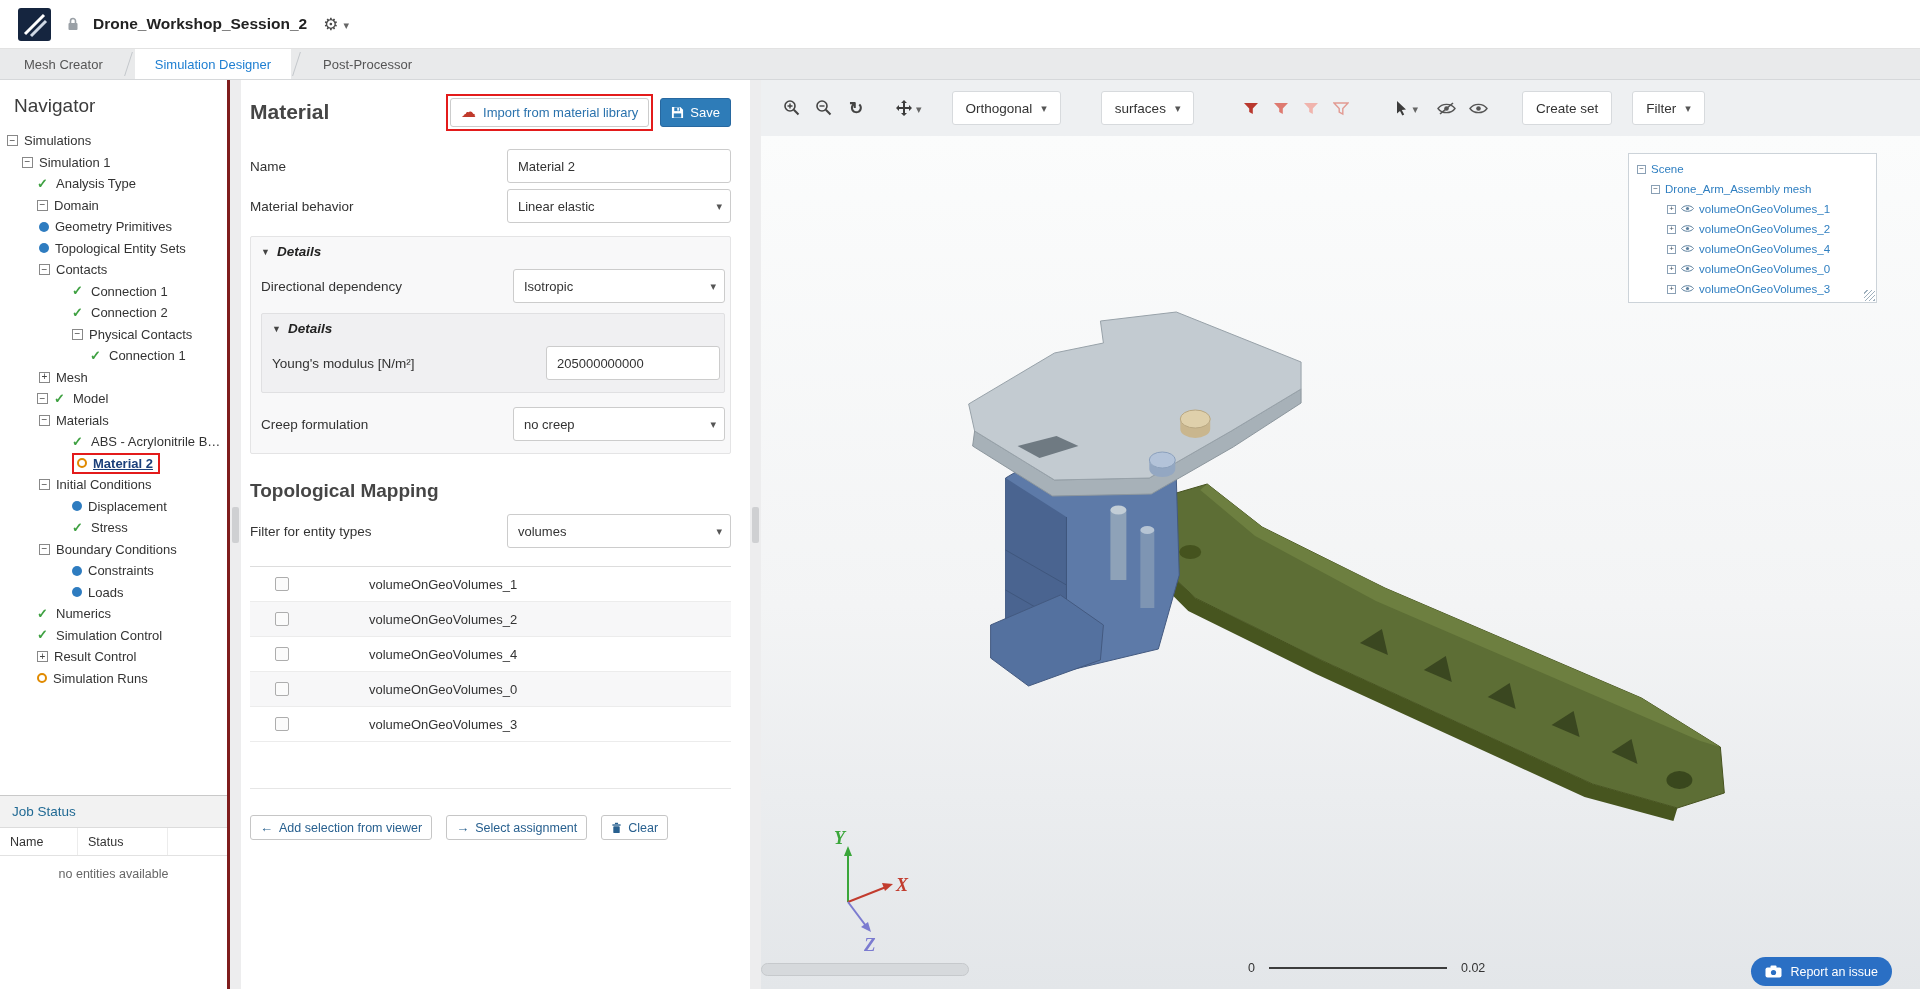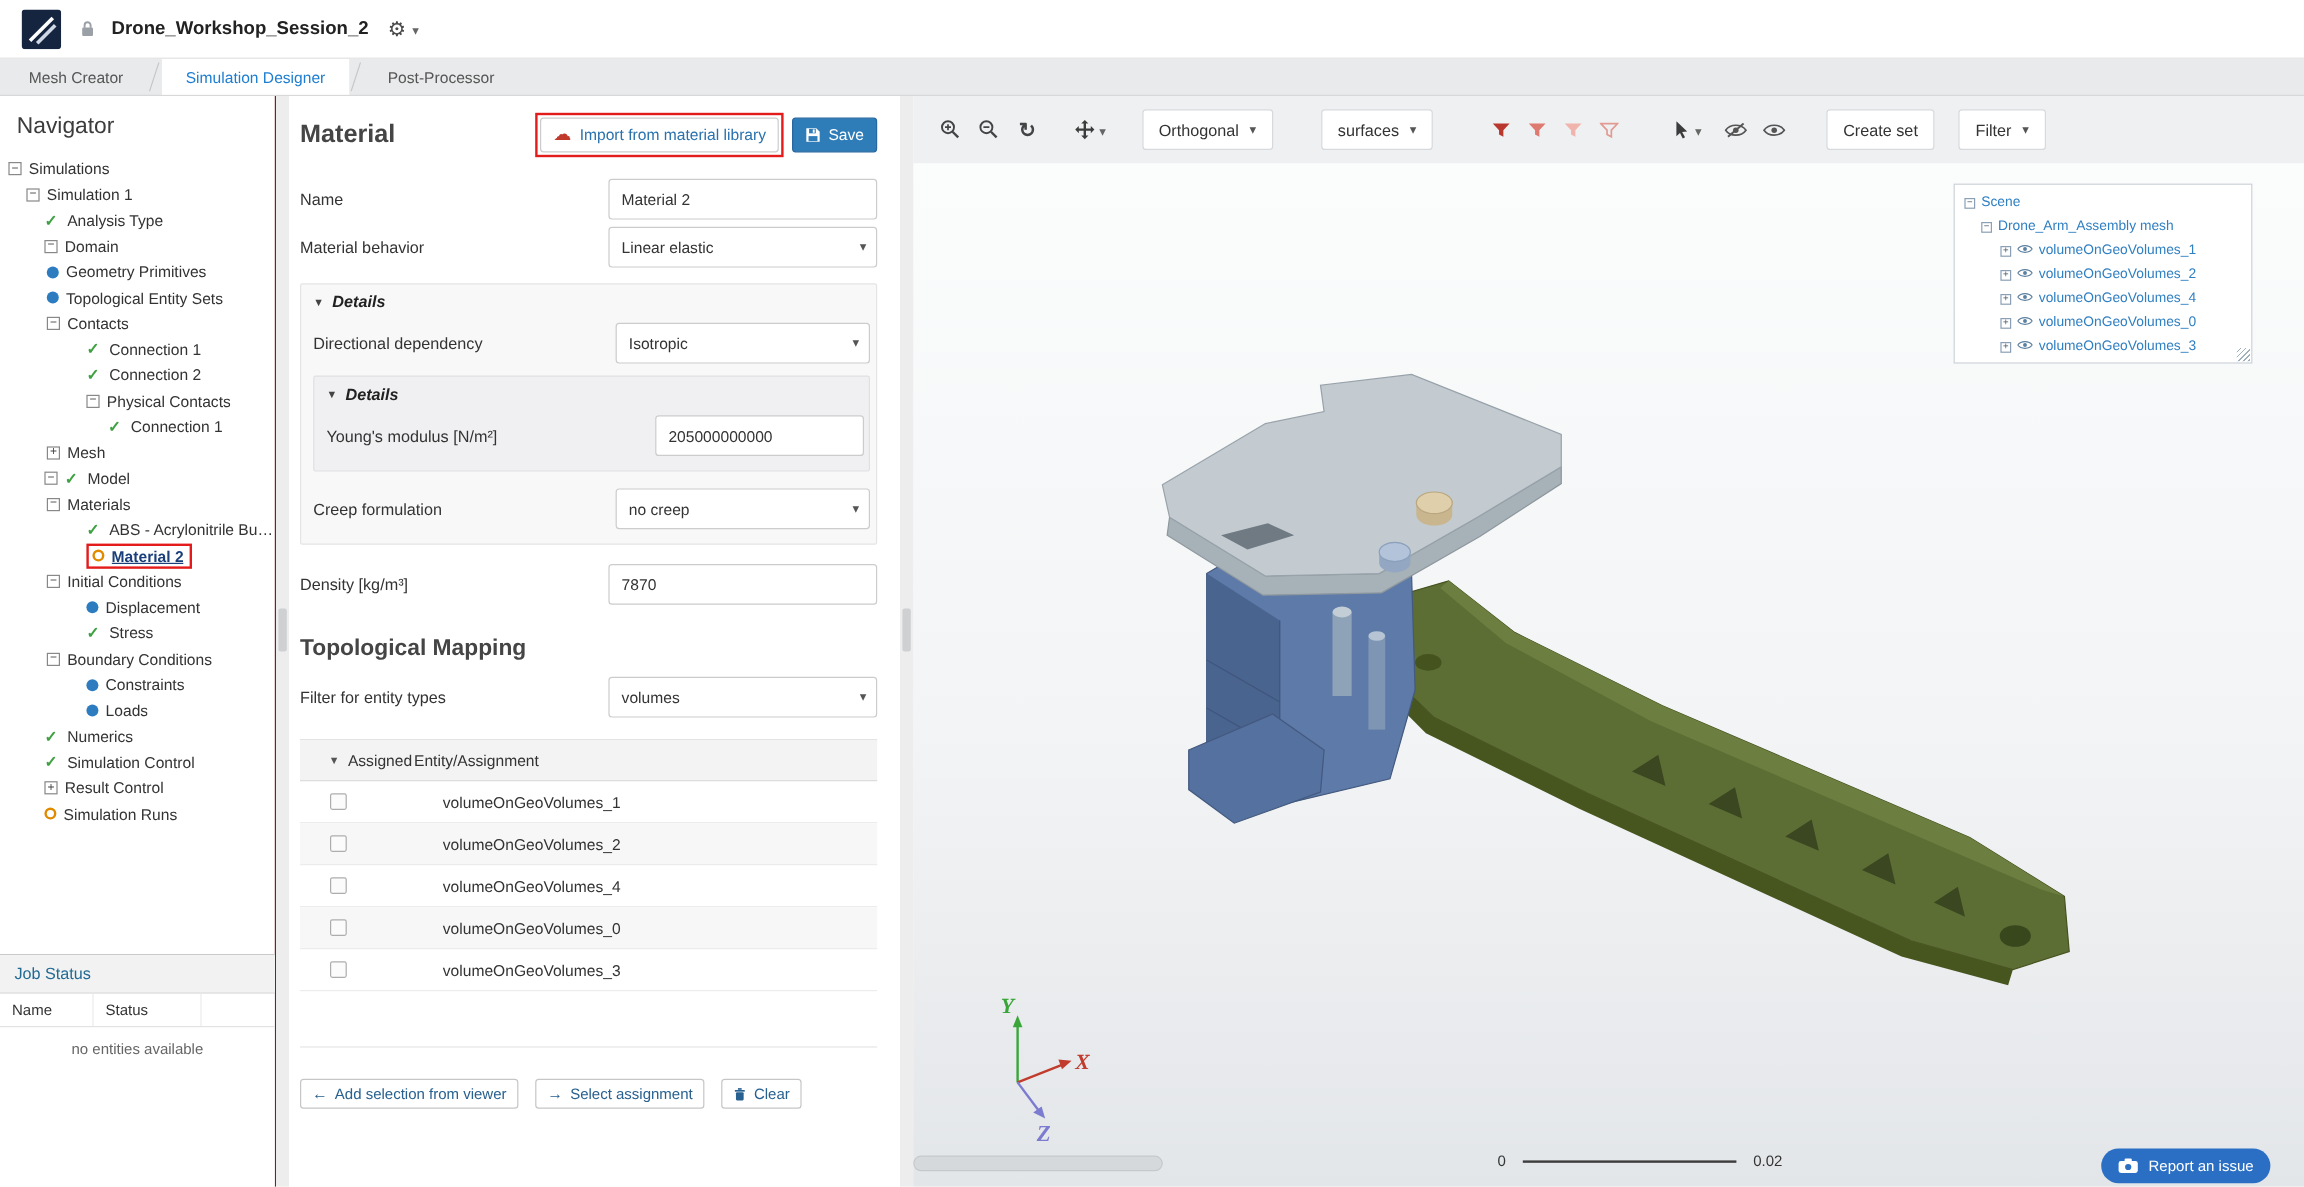--- a/index.html
+++ b/index.html
@@ -21,21 +21,21 @@
 
   
   .tabbar{height:31px;background:#e9eaeb;display:flex;align-items:stretch;border-bottom:1px solid #d6d8da;padding-left:4px;position:relative;z-index:5}
   .tab{padding:0 20px;display:flex;align-items:center;font-size:13px;color:#555;cursor:pointer;white-space:nowrap}
   .tab.active{background:#fff;color:#1d7ed1}
   .tabsep{width:12px;position:relative}
   .tabsep::before{content:"";position:absolute;left:5px;top:3px;bottom:3px;width:1px;background:#c3c7cb;transform:skewX(-18deg)}
 
   
   .main{display:flex;height:909px}
-  .navigator{width:230px;background:#fff;position:relative;border-right:1px solid #7f1d1d;overflow:hidden}
+  .navigator{width:230px;background:#fff;position:relative;border-right:3px solid #7f1d1d;overflow:hidden}
   .divider{width:11px;background:#ededee;position:relative;flex:none;cursor:col-resize}
   .divider .grip{position:absolute;top:47%;left:2px;width:7px;height:36px;background:#cfd0d2;border-radius:2px}
   .material-panel{width:509px;background:#fff;position:relative;padding:0 19px 0 9px;overflow:hidden}
   .viewer{flex:1;position:relative;background:#eef0f2;overflow:hidden}
 
   
   .nav-title{font-size:19px;color:#3c3c3c;padding:15px 0 13px 14px}
   .tree{font-size:13px;color:#333}
   .trow{height:21.5px;display:flex;align-items:center;white-space:nowrap;cursor:pointer}
   .lv0{padding-left:7px}.lv1{padding-left:22px}.lv2{padding-left:37px}.lv3{padding-left:39px}.lv4{padding-left:72px}.lv5{padding-left:90px}
@@ -334,41 +334,31 @@
         </div>
       </div>
       <div class="frow" style="margin-top:14px">
         <label>Creep formulation</label>
         <div class="tselect w212">
             <span>no creep</span>
           </div>
       </div>
     </div>
 
-    <div class="frow" style="margin-top:16px">
-      <label>Density [kg/m³]</label>
-      <input class="tinput" readonly="" value="7870" style="">
-    </div>
 
     <h2 class="section-title">Topological Mapping</h2>
 
     <div class="frow" style="margin-top:12px">
       <label>Filter for entity types</label>
       <div class="tselect">
           <span>volumes</span>
         </div>
     </div>
 
     <div class="ttable">
-      <div class="thead">
-        <div class="th-assigned">
-            <span>Assigned</span>
-          </div>
-        <div>Entity/Assignment</div>
-      </div>
       <div class="trow-t">
           <span class="cbx"></span>
           <span class="tcell-label">volumeOnGeoVolumes_1</span>
         </div>
       <div class="trow-t alt">
           <span class="cbx"></span>
           <span class="tcell-label">volumeOnGeoVolumes_2</span>
         </div>
       <div class="trow-t">
           <span class="cbx"></span>

